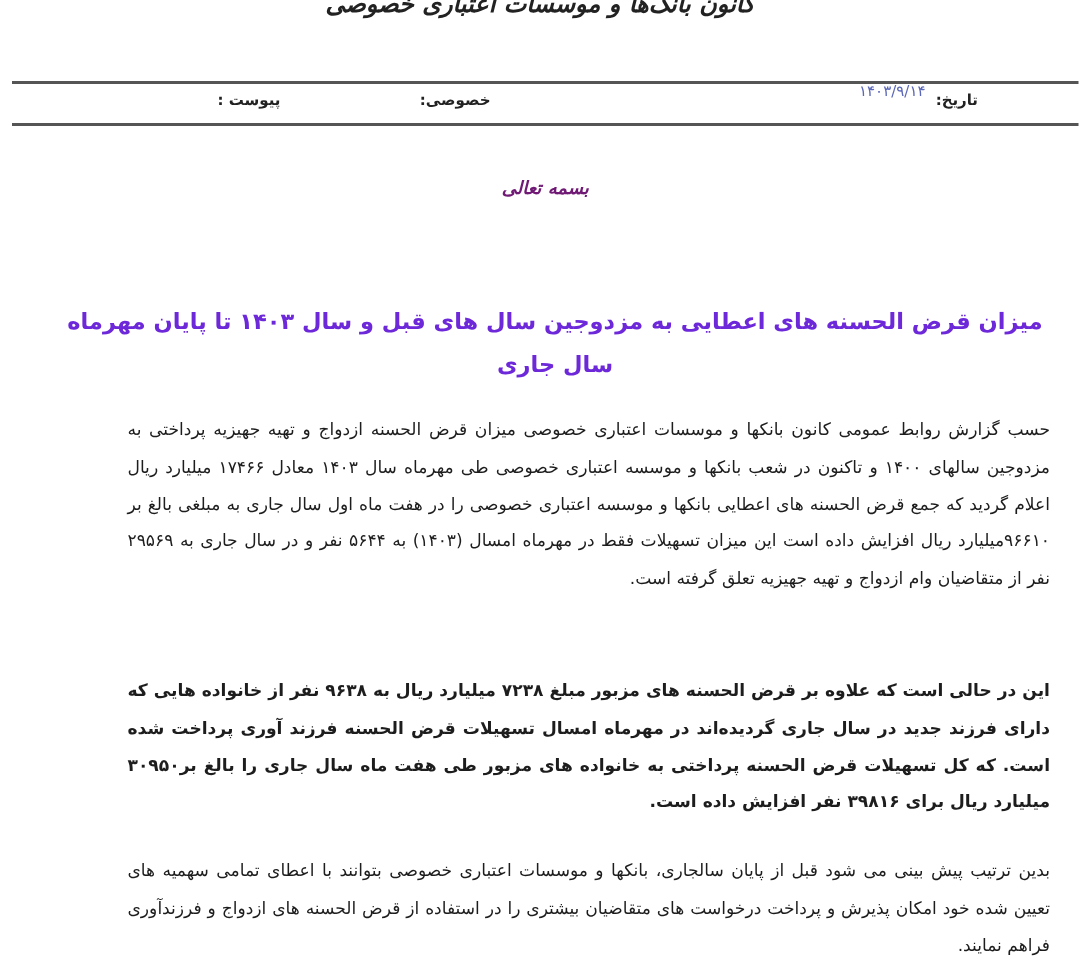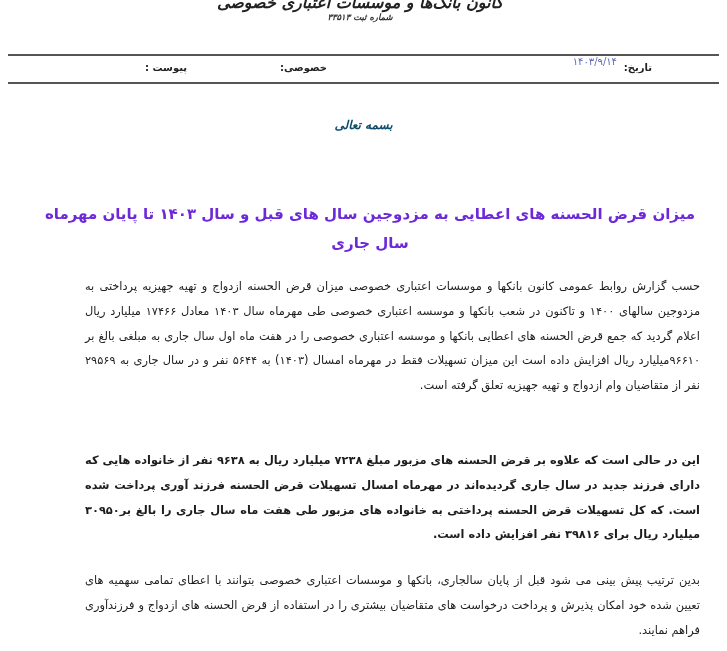--- a/index.html
+++ b/index.html
@@ -91,21 +91,21 @@
   .bismillah {
     position: absolute;
     top: 118px;
     left: 0;
     width: 727px;
     text-align: center;
     font-family: "DejaVu Serif", serif;
     font-style: italic;
     font-weight: bold;
     font-size: 12px;
-    color: #0c4a6e;
+    color: #701a75;
   }
   .headline {
     position: absolute;
     top: 200px;
     left: 40px;
     width: 660px;
     text-align: center;
     direction: rtl;
     font-weight: bold;
     font-size: 15px;
@@ -125,21 +125,20 @@
   }
   .p1 { top: 274px; }
   .p2 { top: 448px; font-weight: bold; }
   .p3 { top: 568px; }
 </style>
 </head>
 <body>
 
 <div class="letterhead">
   <div class="org-name">کانون بانک‌ها و موسسات اعتباری خصوصی</div>
-  <div class="org-reg">شماره ثبت ۳۳۵۱۳</div>
 </div>
 
 <div class="rule rule-top"></div>
 
 <div class="meta-row">
   <span class="field f-date-label">تاریخ:</span>
   <span class="field f-date-value">۱۴۰۳/۹/۱۴</span>
   <span class="field f-number-label">خصوصی:</span>
   <span class="field f-attach-label">پیوست :</span>
 </div>

